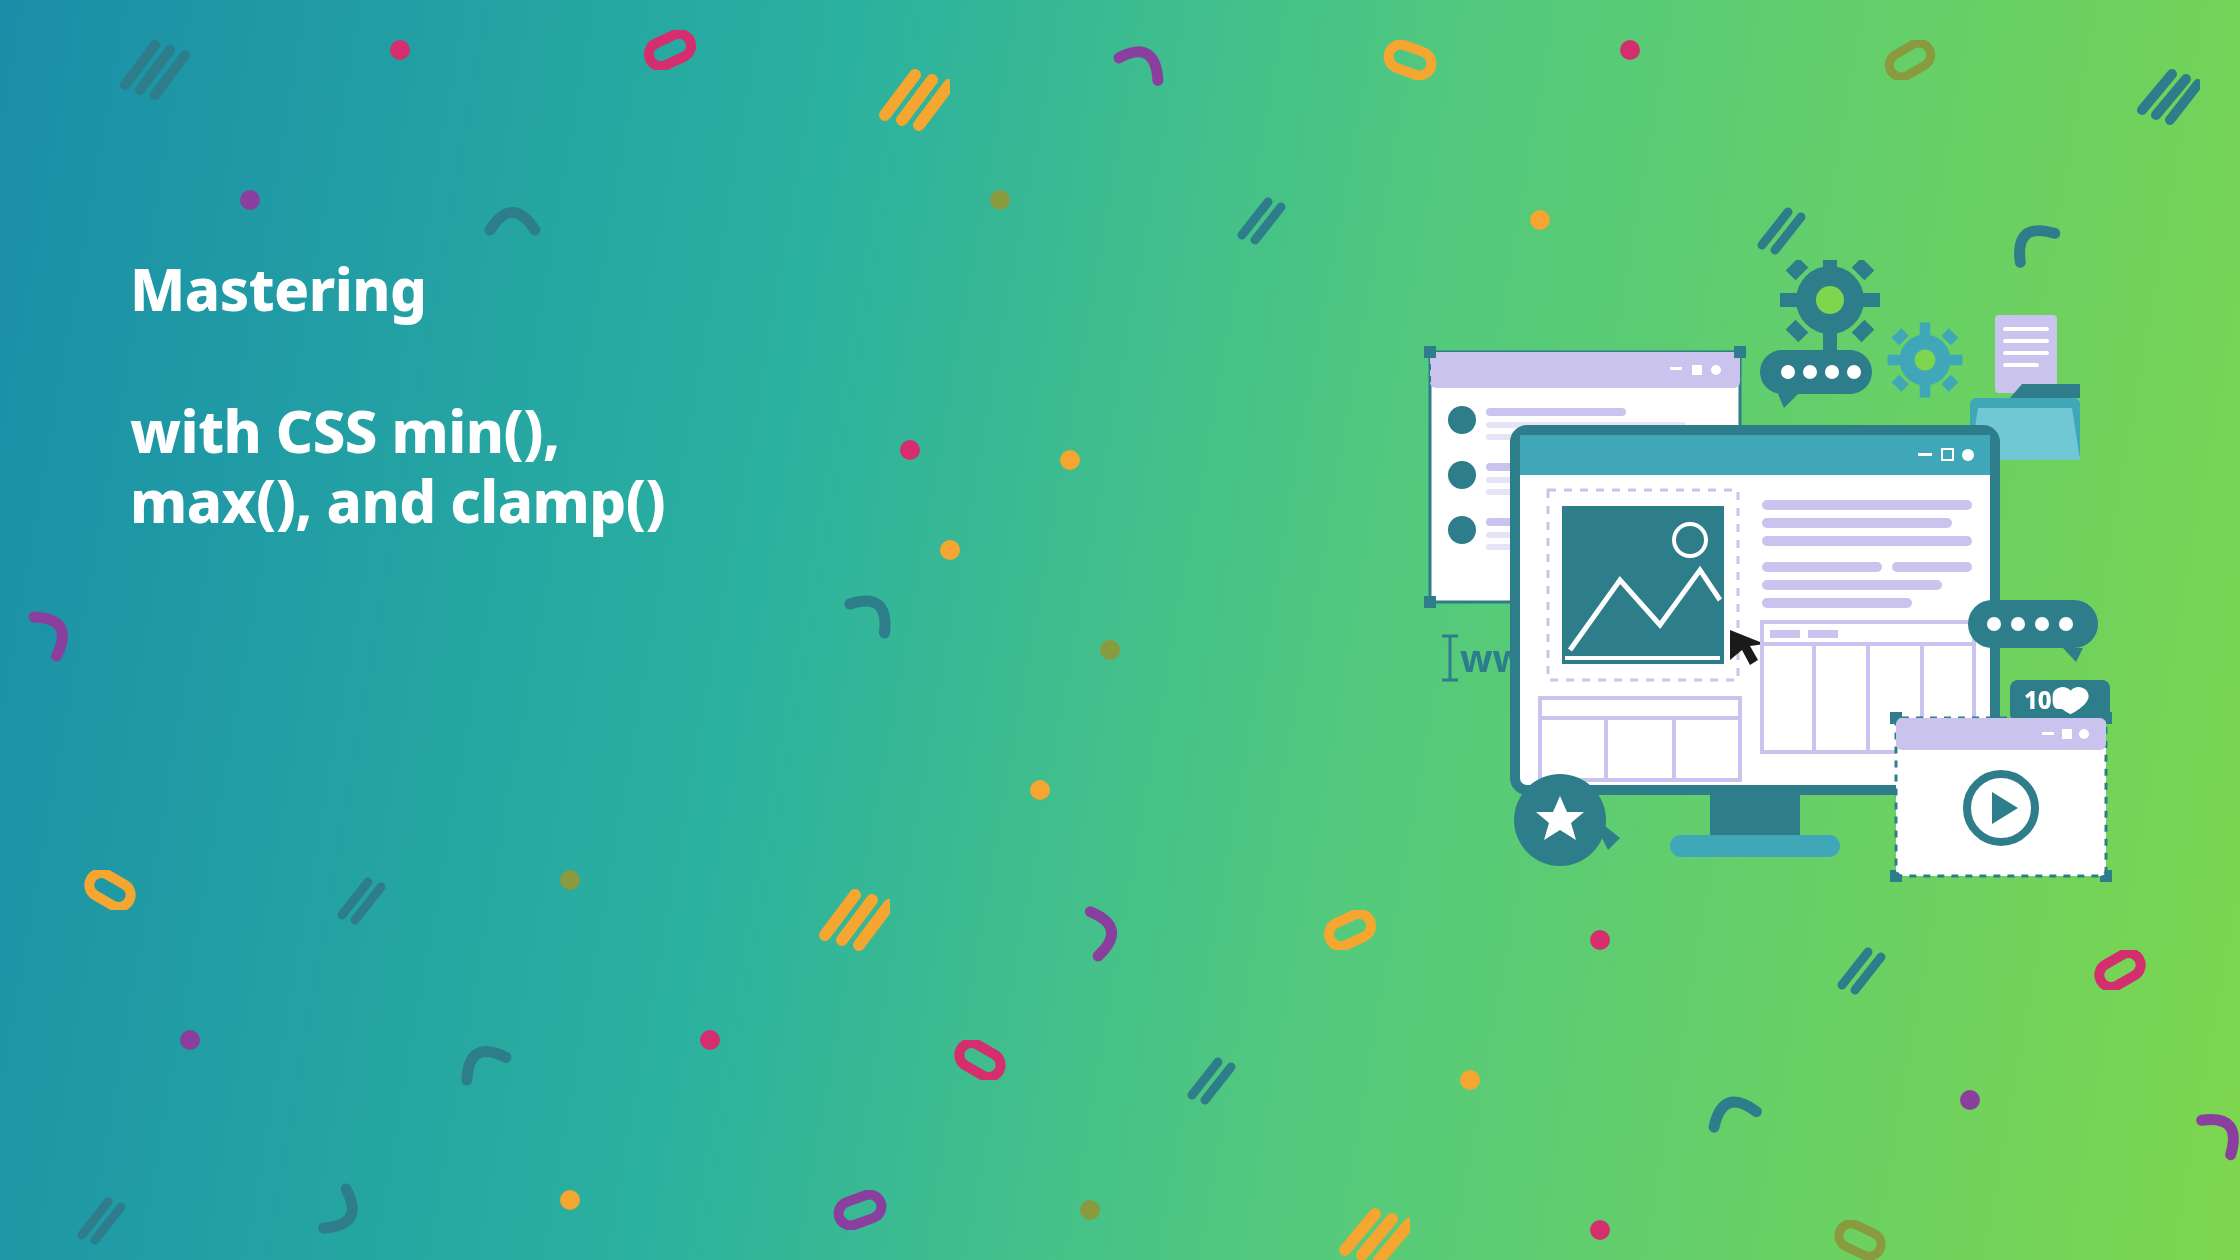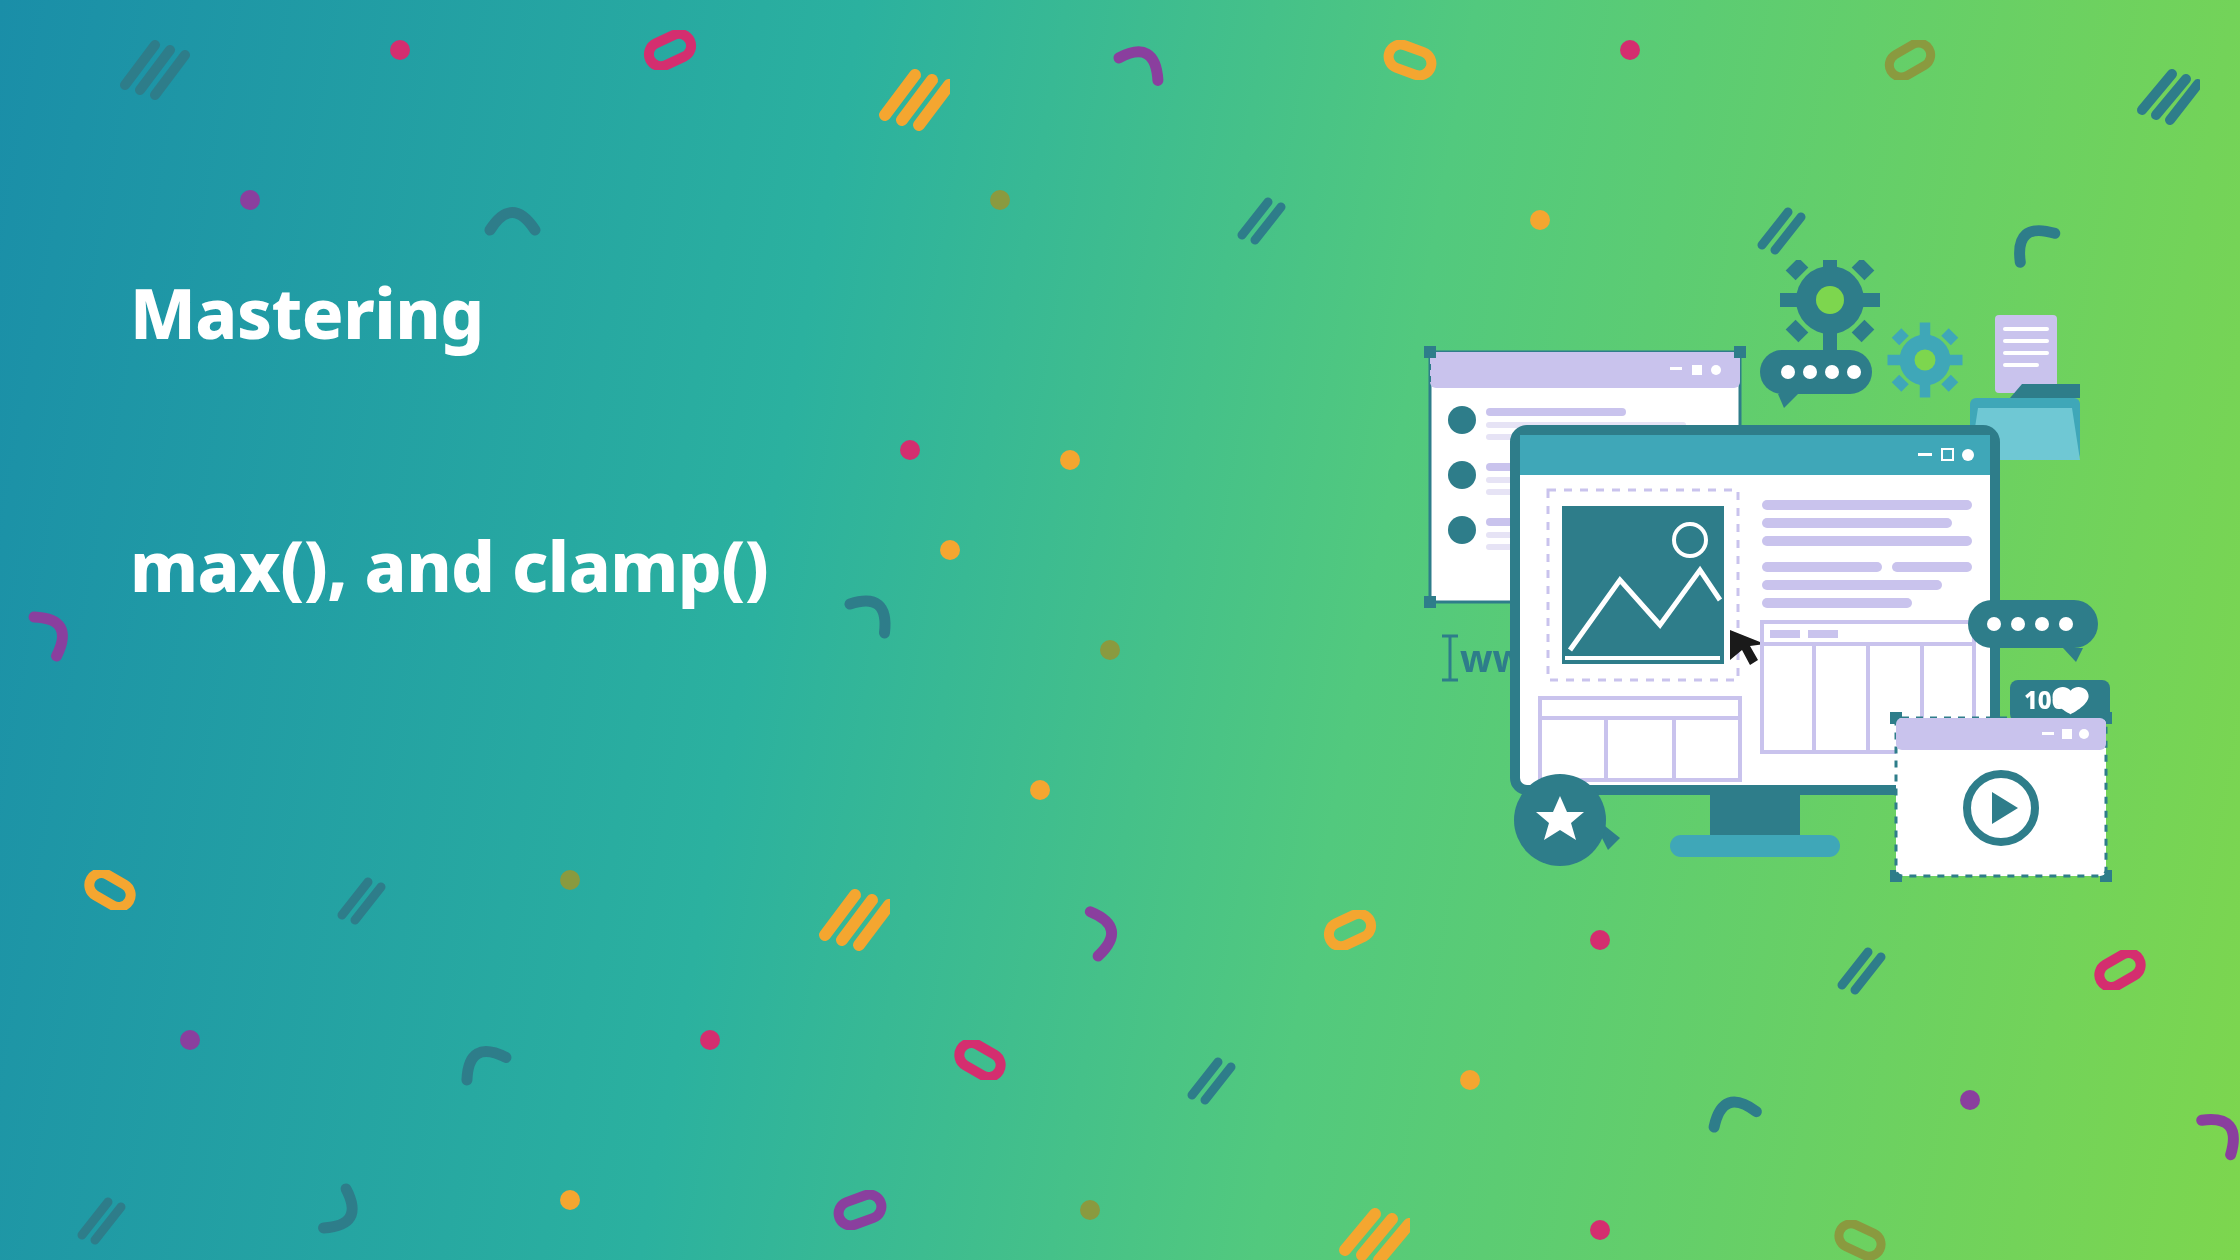--- a/index.html
+++ b/index.html
@@ -1,19 +1,19 @@
 <!DOCTYPE html>
 <html><head>
 <meta charset="utf-8">
 <style>
 *{margin:0;padding:0;box-sizing:border-box}
 body{width:2240px;height:1260px;overflow:hidden;font-family:system-ui,-apple-system,Segoe UI,Roboto,sans-serif;background:linear-gradient(100deg,#1a8ea8 0%,#2bb19f 35%,#52c97e 60%,#7dd64e 100%);position:relative}
 .confetti{position:absolute;inset:0;pointer-events:none}
 .confetti svg{position:absolute}
-h1{position:absolute;left:130px;top:270px;color:#fff;font-weight:800;font-size:69px;line-height:1.22;letter-spacing:-.5px;max-width:1050px}
+h1{position:absolute;left:130px;top:254px;color:#fff;font-weight:800;font-size:58px;line-height:1.22;letter-spacing:-.5px;max-width:1050px}
 .illus{position:absolute;right:90px;top:260px;width:780px;height:780px}
 .illus svg{width:100%;height:100%}
 </style>
 </head>
 <body>
 
 <div class="confetti">
 
   <svg style="left:110px;top:30px" width="80" height="80">
       <g stroke="#2e7d8a" stroke-width="10" stroke-linecap="round">
@@ -200,21 +200,21 @@
       <rect x="8" y="8" width="44" height="24" rx="12" fill="none" stroke="#d42e6f" stroke-width="10" transform="rotate(-30 30 20)"></rect>
     </svg>
   <svg style="left:2190px;top:1100px" width="65" height="65">
       <path d="M10 40 Q32 5 55 40" fill="none" stroke="#8a3f9e" stroke-width="11" stroke-linecap="round" transform="rotate(50 32 32)"></path>
     </svg>
 </div>
 
 <h1>
   <span>Mastering</span><br>
   <br>
-  <br>
+  <span>with CSS min(),</span><br>
   <span>max(), and clamp()</span>
 </h1>
 
 <div class="illus">
 <svg viewBox="0 0 780 780">
 
   <g transform="translate(460,40)">
     <circle cx="0" cy="0" r="34" fill="#2e7d8a"></circle>
     <circle cx="0" cy="0" r="14" fill="#7dd64e"></circle>
     <g fill="#2e7d8a">

